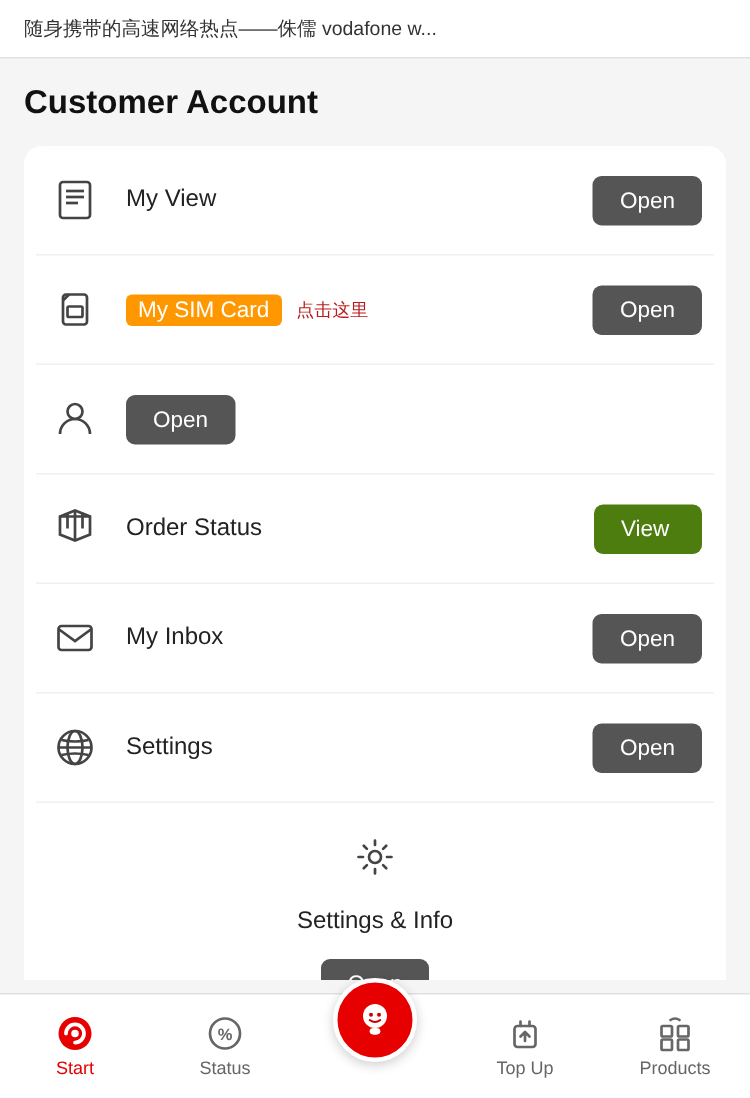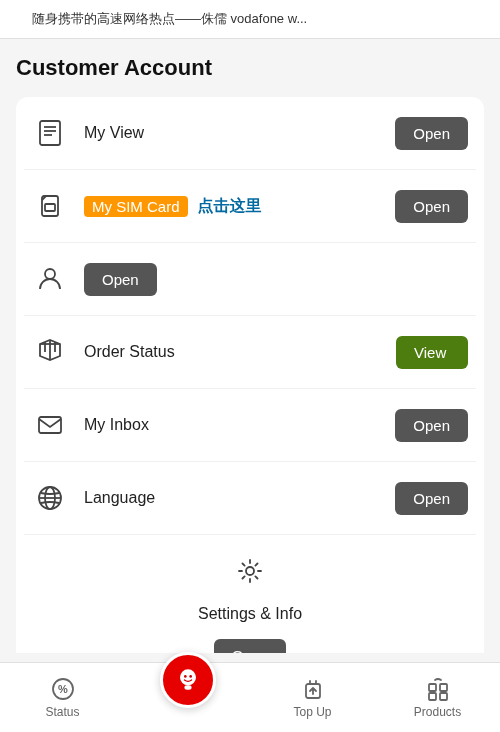--- a/index.html
+++ b/index.html
@@ -7,21 +7,21 @@
       width: 500px;
       height: 732px;
       font-family: -apple-system, BlinkMacSystemFont, 'Segoe UI', sans-serif;
       background: #f5f5f5;
       overflow: hidden;
       position: relative;
     }
 
     .top-bar {
       background: #fff;
-      padding: 10px 32px;
+      padding: 10px 16px;
       font-size: 13px;
       color: #333;
       border-bottom: 1px solid #e0e0e0;
     }
 
     .main-content {
       padding: 16px;
       background: #f5f5f5;
       height: calc(732px - 48px - 70px);
       overflow-y: auto;
@@ -79,23 +79,23 @@
 
     .highlight-label {
       background: #ff9800;
       color: #fff;
       padding: 2px 8px;
       border-radius: 4px;
       font-size: 15px;
     }
 
     .click-hint {
-      color: #0369a1;
-      font-size: 16px;
-      font-weight: 700;
+      color: #b91c1c;
+      font-size: 12px;
+      font-weight: 400;
     }
 
     .btn {
       background: #555;
       color: #fff;
       border: none;
       border-radius: 6px;
       padding: 8px 18px;
       font-size: 15px;
       font-weight: 500;
@@ -258,21 +258,21 @@
       <div class="menu-icon">
         <svg viewBox="0 0 28 28" fill="none" stroke="#444" stroke-width="1.8">
           <circle cx="14" cy="14" r="11"></circle>
           <ellipse cx="14" cy="14" rx="5" ry="11"></ellipse>
           <line x1="3" y1="14" x2="25" y2="14"></line>
           <path d="M5 9 Q14 11 23 9"></path>
           <path d="M5 19 Q14 17 23 19"></path>
         </svg>
       </div>
       <div class="menu-label">
-        <span>Language</span>
+        <span>Settings</span>
       </div>
       <button class="btn">Open</button>
     </div>
 
     <div class="menu-item">
       <div class="menu-icon">
         <svg viewBox="0 0 28 28" fill="none" stroke="#444" stroke-width="1.8">
           <circle cx="14" cy="14" r="4"></circle>
           <path d="M14 3 L14 6 M14 22 L14 25 M3 14 L6 14 M22 14 L25 14 M6.5 6.5 L8.6 8.6 M19.4 19.4 L21.5 21.5 M6.5 21.5 L8.6 19.4 M19.4 8.6 L21.5 6.5" stroke-linecap="round"></path>
         </svg>
@@ -281,20 +281,30 @@
         <span>Settings &amp; Info</span>
       </div>
       <button class="btn">Open</button>
     </div>
 
   </div>
 </div>
 
 <div class="bottom-nav">
 
+  <div class="nav-item active">
+    <div class="nav-icon">
+      <svg width="26" height="26" viewBox="0 0 26 26" fill="none">
+        <circle cx="13" cy="13" r="11" fill="#e60000"></circle>
+        <path d="M7 13 A6 6 0 1 1 13 19" stroke="white" stroke-width="2.5" fill="none" stroke-linecap="round"></path>
+        <circle cx="13" cy="13" r="2.5" fill="white"></circle>
+      </svg>
+    </div>
+    <span class="nav-label">Start</span>
+  </div>
 
   <div class="nav-item">
     <div class="nav-icon">
       <svg width="26" height="26" viewBox="0 0 26 26" fill="none" stroke="#666" stroke-width="1.8">
         <circle cx="13" cy="13" r="10"></circle>
         <text x="13" y="17" text-anchor="middle" font-size="11" fill="#666" stroke="none" font-weight="bold">%</text>
       </svg>
     </div>
     <span class="nav-label">Status</span>
   </div>

